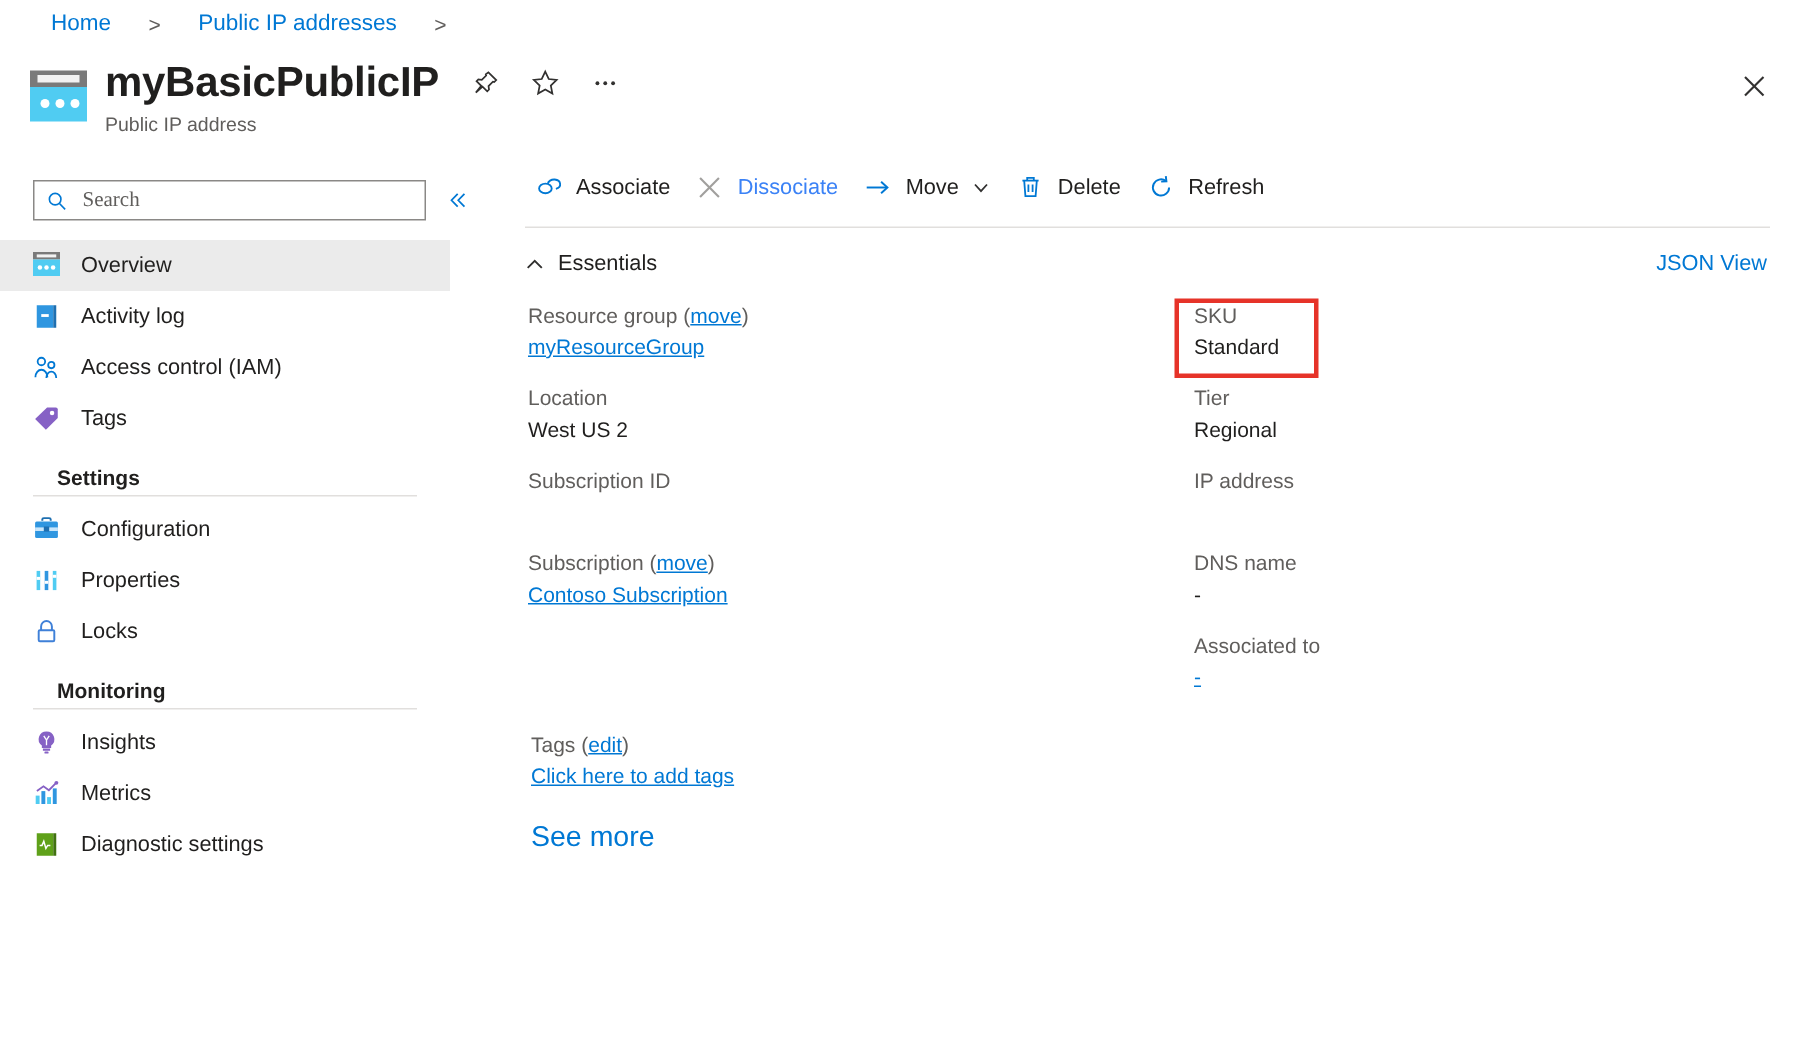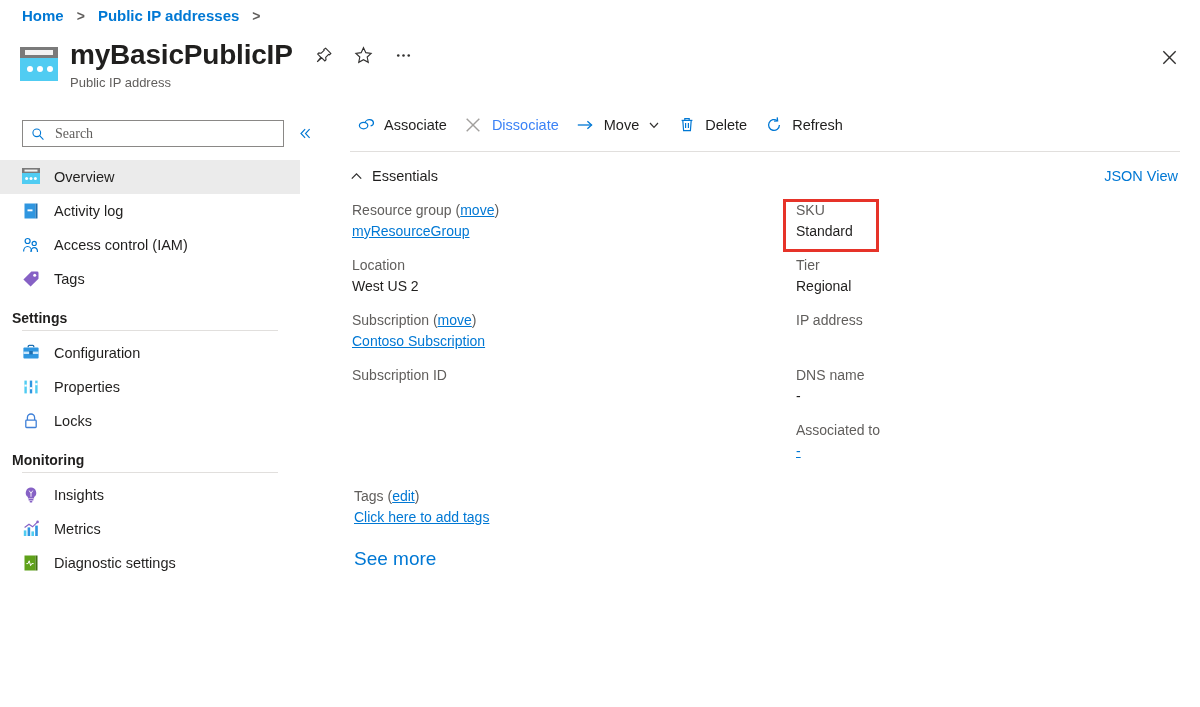--- a/index.html
+++ b/index.html
@@ -8,24 +8,23 @@
     width: 1200px; height: 707px;
     background: #ffffff;
     font-family: "Liberation Sans", sans-serif;
     color: #323130;
     overflow: hidden;
   }
   .page { position: relative; width: 1200px; height: 707px; background:#fff; }
 
   
   .breadcrumb {
-    position: absolute; left: 22px; top: 7px;
-    display: flex; align-items: center; gap: 13px;
+    position: absolute; left: 34px; top: 7px;
+    display: flex; align-items: center; gap: 25px;
     font-size: 15px;
-    font-weight: bold;
   }
   .crumb-link { color: #0078d4; cursor: pointer; white-space: nowrap; }
   .crumb-sep { color: #605e5c; font-size: 14px; }
 
   
   .title-row {
     position: absolute; left: 20px; top: 38px;
     display: flex; align-items: flex-start;
   }
   .res-icon {
@@ -92,21 +91,21 @@
   .nav { position:absolute; left:0; top:50px; width:300px; }
   .nav-item {
     display:flex; align-items:center; height:34px; padding-left: 22px; cursor:pointer;
     font-size: 14.5px; color:#201f1e;
   }
   .nav-item.selected { background:#ebebeb; }
   .nav-ico { width:18px; height:18px; margin-right:14px; flex:none; position:relative; }
   .nav-label { white-space:nowrap; }
 
   .nav-section {
-    padding-left: 12px; padding-right: 22px;
+    padding-left: 38px; padding-right: 22px;
     font-size: 14px; font-weight: 700; color:#201f1e;
     margin-top: 14px; margin-bottom: 4px;
   }
   .nav-rule { height:1px; background:#e1dfdd; margin: 0 22px 5px 22px; }
 
   
   .content { position:absolute; left:350px; top:110px; width:850px; height:597px; }
 
   .cmdbar { display:flex; height:42px; gap:0; }
   .cmd {
@@ -439,31 +438,31 @@
             <span class="lnk">myResourceGroup</span>
           </div>
         </div>
 
         <div class="field">
           <div class="f-label">Location</div>
           <div class="f-value">West US 2</div>
         </div>
 
         <div class="field">
+          <div class="f-label">Subscription ID</div>
+          <div class="f-value"></div>
+        </div>
+
+        <div class="field">
           <div class="f-label">
             <span>Subscription</span><span> (</span><span class="lnk">move</span><span>)</span>
           </div>
           <div class="f-value">
             <span class="lnk">Contoso Subscription</span>
           </div>
-        </div>
-
-        <div class="field">
-          <div class="f-label">Subscription ID</div>
-          <div class="f-value"></div>
         </div>
 
         <div class="tags-block">
           <div class="f-label">
             <span>Tags</span><span> (</span><span class="lnk">edit</span><span>)</span>
           </div>
           <div class="f-value">
             <span class="lnk">Click here to add tags</span>
           </div>
         </div>

